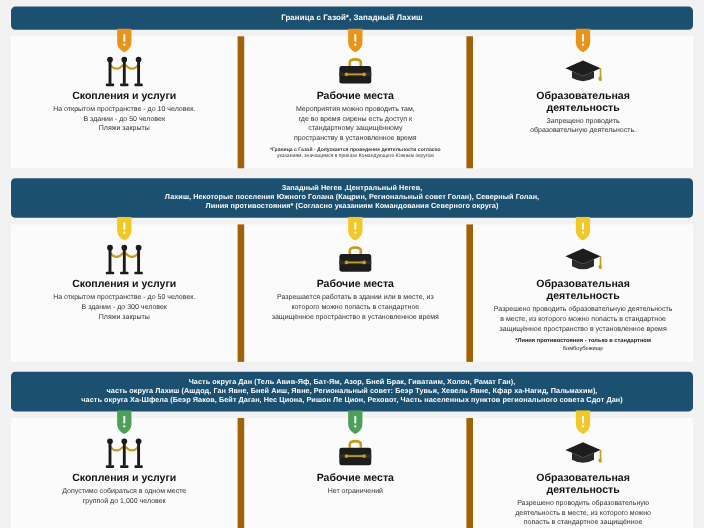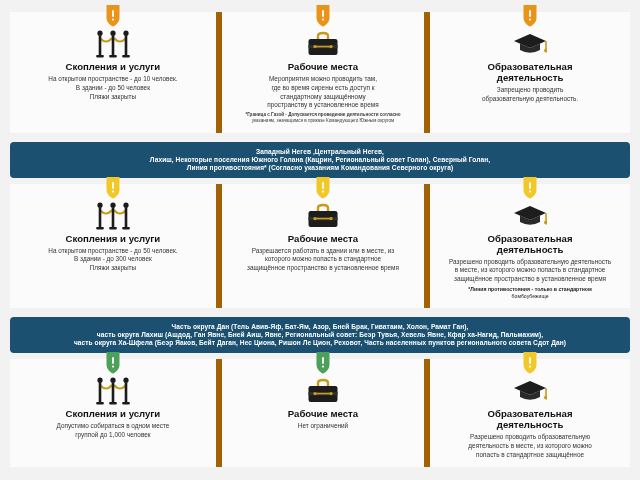--- a/index.html
+++ b/index.html
@@ -48,20 +48,21 @@
   }
   .section-header.single .hline { font-size: 7.2px; }
 
   
   .cards {
     display: flex;
     width: 100%;
     background: transparent;
     position: relative;
     margin-top: 6px;
+    justify-content: flex-end;
   }
 
   .card {
     flex: 1 1 0;
     background: #fbfbfb;
     position: relative;
     padding: 16px 8px 8px 8px;
     text-align: center;
     min-height: 92px;
   }
@@ -132,20 +133,23 @@
   .card-foot .fline.reg { font-weight: normal; }
 
   .sec-gap { height: 7px; }
 </style>
 </head>
 <body>
 
 <div class="page">
   <div id="sections-root">
       <div class="section">
+        <div class="section-header single">
+          <span class="hline">Граница с Газой*, Западный Лахиш</span>
+        </div>
         <div class="cards">
           <div class="card card-1">
             <div class="badge">
               <svg viewBox="0 0 15 22" xmlns="http://www.w3.org/2000/svg">
                 <path d="M1 0 H14 V12.5 C14 17.2 10.6 20.2 7.5 21.6 C4.4 20.2 1 17.2 1 12.5 Z" fill="#e8941a"></path>
                 <rect x="6.6" y="5" width="1.8" height="7" rx="0.9" fill="#ffffff"></rect>
                 <circle cx="7.5" cy="14.6" r="1.05" fill="#ffffff"></circle>
               </svg>
             </div>
             <div class="card-icon">

